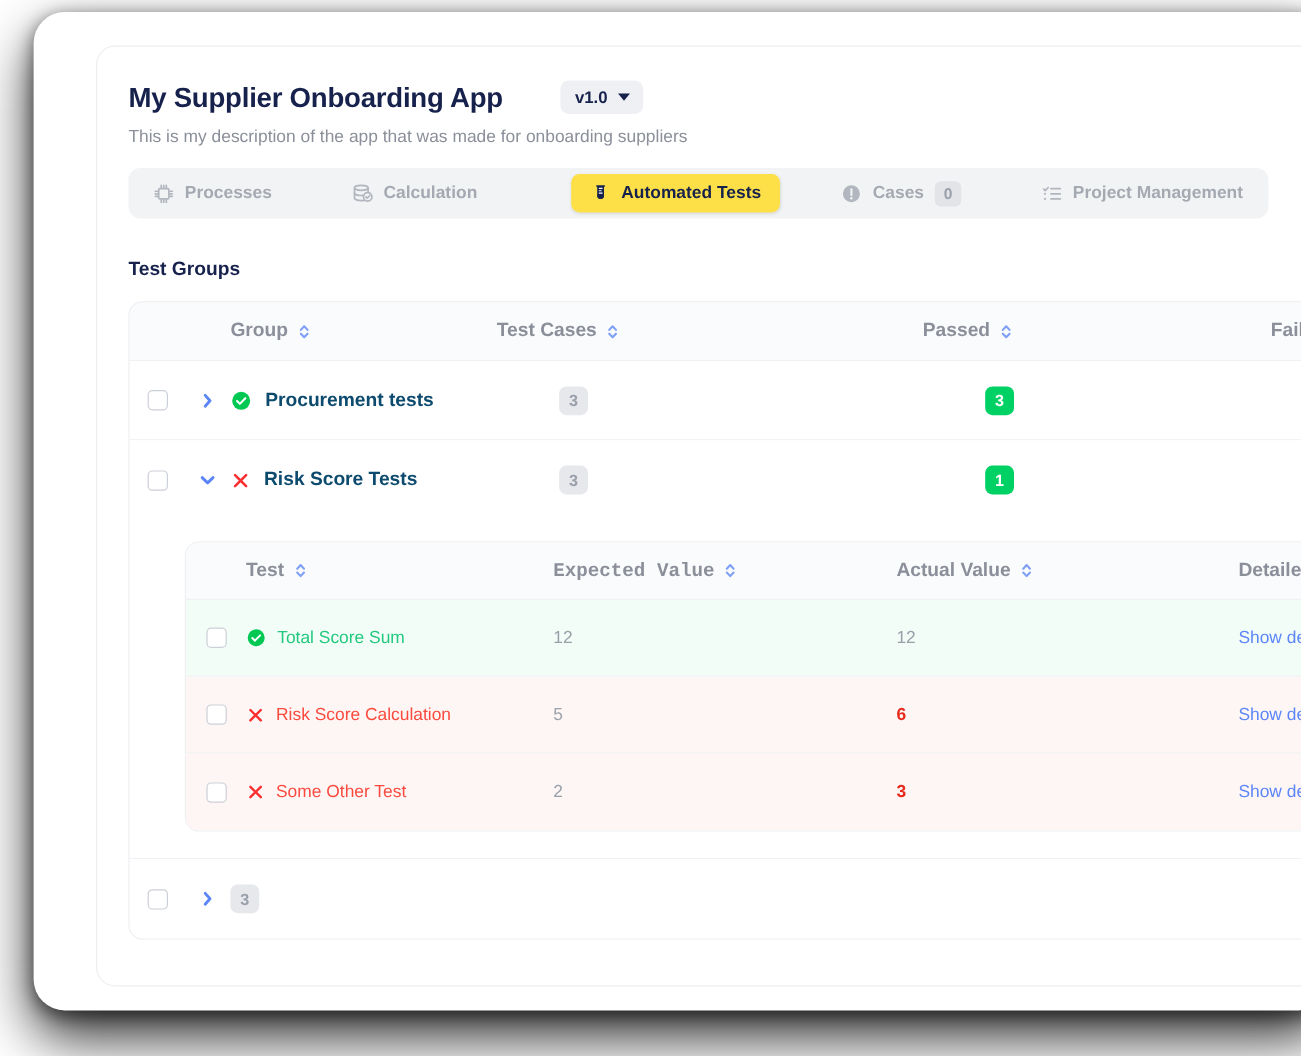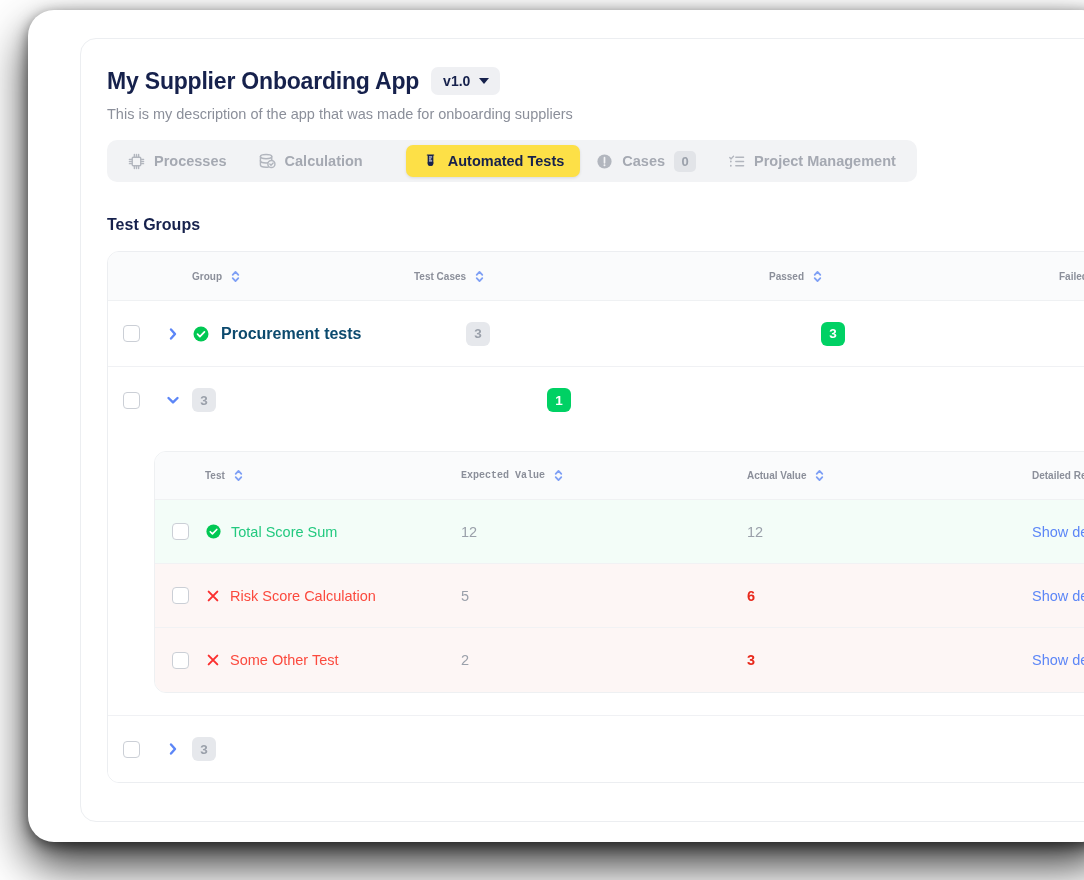--- a/index.html
+++ b/index.html
@@ -59,20 +59,21 @@
     display: inline-flex;
     align-items: center;
     gap: 9px;
     background: #eff0f3;
     border-radius: 7px;
     padding: 6px 11px 6px 12px;
     font-size: 14px;
     font-weight: bold;
     color: #16214c;
     cursor: pointer;
+    margin-left: 36px;
   }
   .caret-down {
     width: 0; height: 0;
     border-left: 5px solid transparent;
     border-right: 5px solid transparent;
     border-top: 6px solid #16214c;
   }
   .app-desc {
     margin-top: 11px;
     font-size: 14.5px;
@@ -81,20 +82,21 @@
 
   
   .tabbar {
     margin-top: 18px;
     display: inline-flex;
     align-items: flex-start;
     background: #f2f3f5;
     border-radius: 10px;
     padding: 5px;
     height: 42px;
+    gap: 35px;
   }
   .tab {
     display: inline-flex;
     align-items: center;
     gap: 9px;
     height: 32px;
     padding: 0 16px;
     border-radius: 7px;
     font-size: 14.5px;
     font-weight: bold;
@@ -145,21 +147,21 @@
     display: flex;
     align-items: center;
     height: 49px;
     background: #fafbfc;
     border-bottom: 1px solid #eff1f3;
   }
   .th {
     display: flex;
     align-items: center;
     gap: 7px;
-    font-size: 10px;
+    font-size: 16px;
     font-weight: bold;
     color: #8b8f9a;
   }
   .sort-ico { display:inline-flex; }
   .sort-ico svg { display:block; }
   .col-group-h { width: 274px; flex:none; padding-left: 84px; }
   .col-cases-h { width: 355px; flex:none;margin-left:32px; }
   .col-passed-h{ width: 290px; flex:none; }
   .col-failed-h{ width: 200px; flex:none; }
 
@@ -433,20 +435,28 @@
           <div class="cell-check">
             <span class="chk"></span>
           </div>
           <div class="cell-caret">
             <span class="caret-down-blue">
               <svg width="16" height="16" viewBox="0 0 16 12" fill="none" stroke="#5c86f7" stroke-width="2.4" stroke-linecap="round" stroke-linejoin="round">
                 <path d="M3.5 4L8 8.4l4.5-4.4"></path>
               </svg>
             </span>
           </div>
+          <div class="cell-group">
+            <span class="icon-x">
+              <svg width="17" height="17" viewBox="0 0 24 24" fill="none" stroke="#fb2f2f" stroke-width="3" stroke-linecap="round">
+                <path d="M5.5 5.5l13 13M18.5 5.5l-13 13"></path>
+              </svg>
+            </span>
+            <span class="group-name">Risk Score Tests</span>
+          </div>
           <div class="cell-cases">
             <span class="pill-grey">3</span>
           </div>
           <div class="cell-passed">
             <span class="pill-green">1</span>
           </div>
 
         </div>
 
         <div class="expanded-wrap">

